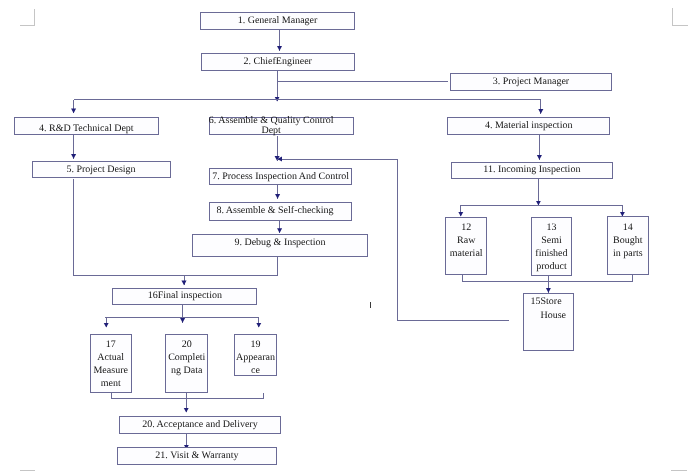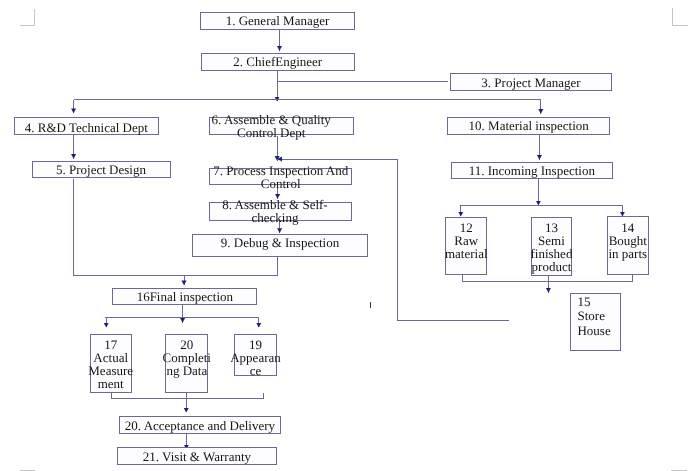--- a/index.html
+++ b/index.html
@@ -3,27 +3,27 @@
 <meta charset="utf-8">
 <title>Quality Control Flowchart</title>
 <style>
   html,body{margin:0;padding:0;background:#ffffff;}
   body{width:700px;height:471px;position:relative;overflow:hidden;
        -webkit-font-smoothing:antialiased;text-rendering:geometricPrecision;
        font-family:"Liberation Serif",serif;color:#000;}
   #stage{position:absolute;left:0;top:0;width:700px;height:471px;background:#fff;}
   .box{position:absolute;box-sizing:border-box;border:1px solid #6a6a96;
        background:#fdfdff;display:flex;align-items:center;justify-content:center;
-       text-align:center;font-size:13px;line-height:1;color:#141414;}
+       text-align:center;font-size:10px;line-height:1;color:#141414;}
   .box span{position:relative;left:var(--tx,0px);top:var(--ty,0px);}
   .box.multi{flex-direction:column;justify-content:flex-start;padding-top:3.3px;
              line-height:13px;}
   .box.multi .ln{display:block;}
-  .box.lead{flex-direction:column;align-items:flex-start;justify-content:flex-start;
-            text-align:left;padding:1.2px 0 0 6.3px;line-height:14.2px;margin-left:47px;}
+  .box.lead{flex-direction:row;align-items:flex-start;justify-content:flex-start;
+            text-align:left;padding:1.2px 0 0 6.3px;line-height:14.2px;}
   svg#wires{position:absolute;left:0;top:0;width:700px;height:471px;overflow:visible;}
   .cmark{position:absolute;border-color:#c5c5c5;border-style:solid;}
   .stray{position:absolute;}
 </style>
 </head>
 <body>
 
 <div id="stage">
 
   <svg id="wires" viewBox="0 0 700 471" xmlns="http://www.w3.org/2000/svg">
@@ -96,21 +96,21 @@
       <div class="box" style="left: 209px; top: 167.6px; width: 143.3px; height: 17.9px;">
         <span>7. Process Inspection And Control</span>
       </div>
       <div class="box" style="left: 209.4px; top: 202px; width: 142.2px; height: 18.5px; --tx: -5.5px;">
         <span>8. Assemble &amp; Self-checking</span>
       </div>
       <div class="box" style="left: 192.4px; top: 234.4px; width: 175.2px; height: 22.7px; --ty: -3px;">
         <span>9. Debug &amp; Inspection</span>
       </div>
       <div class="box" style="left: 447.4px; top: 117.1px; width: 162.6px; height: 17.6px;">
-        <span>10. Material inspection</span>
+        <span>4. Material inspection</span>
       </div>
       <div class="box" style="left: 450.7px; top: 161.5px; width: 162.3px; height: 17.5px;">
         <span>11. Incoming Inspection</span>
       </div>
       <div class="box multi" style="left: 445.2px; top: 216.7px; width: 42.1px; height: 58.7px;">
         <span class="ln">12</span>
         <span class="ln">Raw</span>
         <span class="ln">material</span>
       </div>
       <div class="box multi" style="left: 530.6px; top: 216.7px; width: 41.7px; height: 58.9px;">

